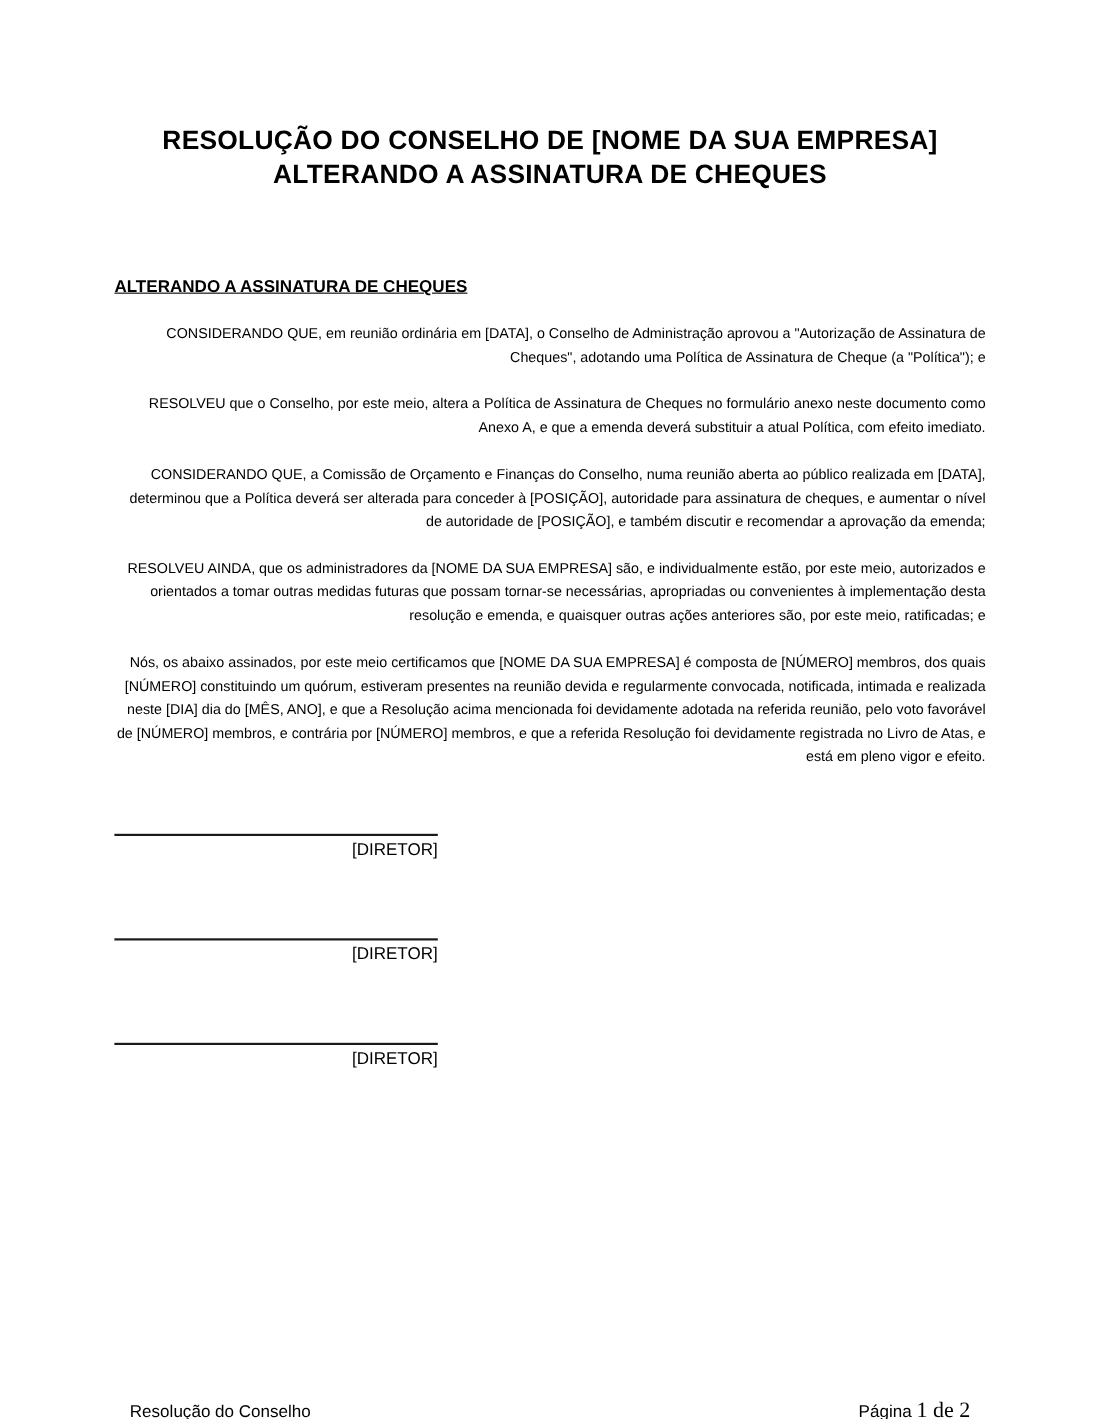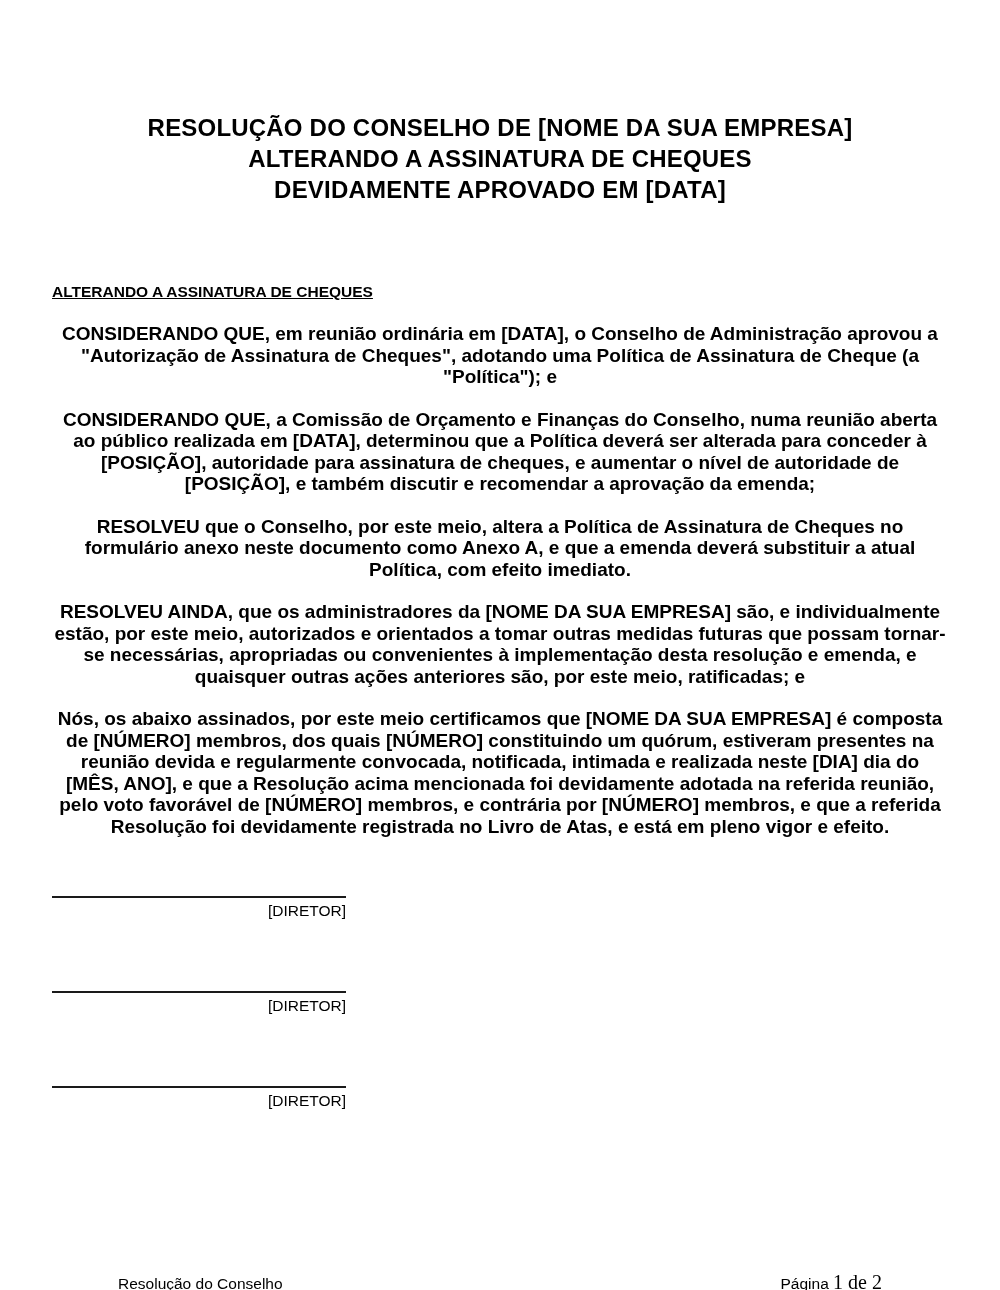--- a/index.html
+++ b/index.html
@@ -11,44 +11,43 @@
     position: relative;
     width: 1000px;
     height: 1290px;
     background: #ffffff;
     color: #000000;
     font-family: "Liberation Sans", sans-serif;
     overflow: hidden;
     box-sizing: border-box;
   }
   .content {
-    padding: 0 52px;
+    padding: 0 104px;
     margin-top: 22px;
   }
   .doc-title {
     margin: 112px 0 0 0;
     font-size: 24px;
     line-height: 31px;
     font-weight: bold;
     text-align: center;
     letter-spacing: 0.2px;
   }
   .section-heading {
     margin-top: 77px;
     font-size: 15.5px;
     line-height: 20px;
     font-weight: bold;
     text-decoration: underline;
   }
   .para {
     margin: 21px 0 0 0;
-    font-size: 19px;
+    font-size: 13px;
     line-height: 21.5px;
-    text-align: center;
-    font-weight: bold;
+    text-align: right;
   }
   .sig-block {
     width: 294px;
     text-align: right;
   }
   .sig-block .sig-line {
     border-top: 2px solid #1a1a1a;
     height: 0;
   }
   .sig-block .sig-label {
@@ -76,28 +75,27 @@
 </style>
 </head>
 <body>
 
 <div class="page">
   <div class="content">
 
     <h1 class="doc-title">
       <span>RESOLUÇÃO DO CONSELHO DE [NOME DA SUA EMPRESA]</span><br>
       <span>ALTERANDO A ASSINATURA DE CHEQUES</span><br>
-      <span>DEVIDAMENTE APROVADO EM [DATA]</span>
     </h1>
 
     <div class="section-heading">ALTERANDO A ASSINATURA DE CHEQUES</div>
 
     <p class="para">CONSIDERANDO QUE, em reunião ordinária em [DATA], o Conselho de Administração aprovou a "Autorização de Assinatura de Cheques", adotando uma Política de Assinatura de Cheque (a "Política"); e</p>
+    <p class="para">RESOLVEU que o Conselho, por este meio, altera a Política de Assinatura de Cheques no formulário anexo neste documento como Anexo A, e que a emenda deverá substituir a atual Política, com efeito imediato.</p>
     <p class="para">CONSIDERANDO QUE, a Comissão de Orçamento e Finanças do Conselho, numa reunião aberta ao público realizada em [DATA], determinou que a Política deverá ser alterada para conceder à [POSIÇÃO], autoridade para assinatura de cheques, e aumentar o nível de autoridade de [POSIÇÃO], e também discutir e recomendar a aprovação da emenda;</p>
-    <p class="para">RESOLVEU que o Conselho, por este meio, altera a Política de Assinatura de Cheques no formulário anexo neste documento como Anexo A, e que a emenda deverá substituir a atual Política, com efeito imediato.</p>
     <p class="para">RESOLVEU AINDA, que os administradores da [NOME DA SUA EMPRESA] são, e individualmente estão, por este meio, autorizados e orientados a tomar outras medidas futuras que possam tornar-se necessárias, apropriadas ou convenientes à implementação desta resolução e emenda, e quaisquer outras ações anteriores são, por este meio, ratificadas; e</p>
     <p class="para">Nós, os abaixo assinados, por este meio certificamos que [NOME DA SUA EMPRESA] é composta de [NÚMERO] membros, dos quais [NÚMERO] constituindo um quórum, estiveram presentes na reunião devida e regularmente convocada, notificada, intimada e realizada neste [DIA] dia do [MÊS, ANO], e que a Resolução acima mencionada foi devidamente adotada na referida reunião, pelo voto favorável de [NÚMERO] membros, e contrária por [NÚMERO] membros, e que a referida Resolução foi devidamente registrada no Livro de Atas, e está em pleno vigor e efeito.</p>
 
     <div class="sig-block sig-first">
       <div class="sig-line"></div>
       <div class="sig-label">[DIRETOR]</div>
     </div>
 
     <div class="sig-block sig-rest">
       <div class="sig-line"></div>

